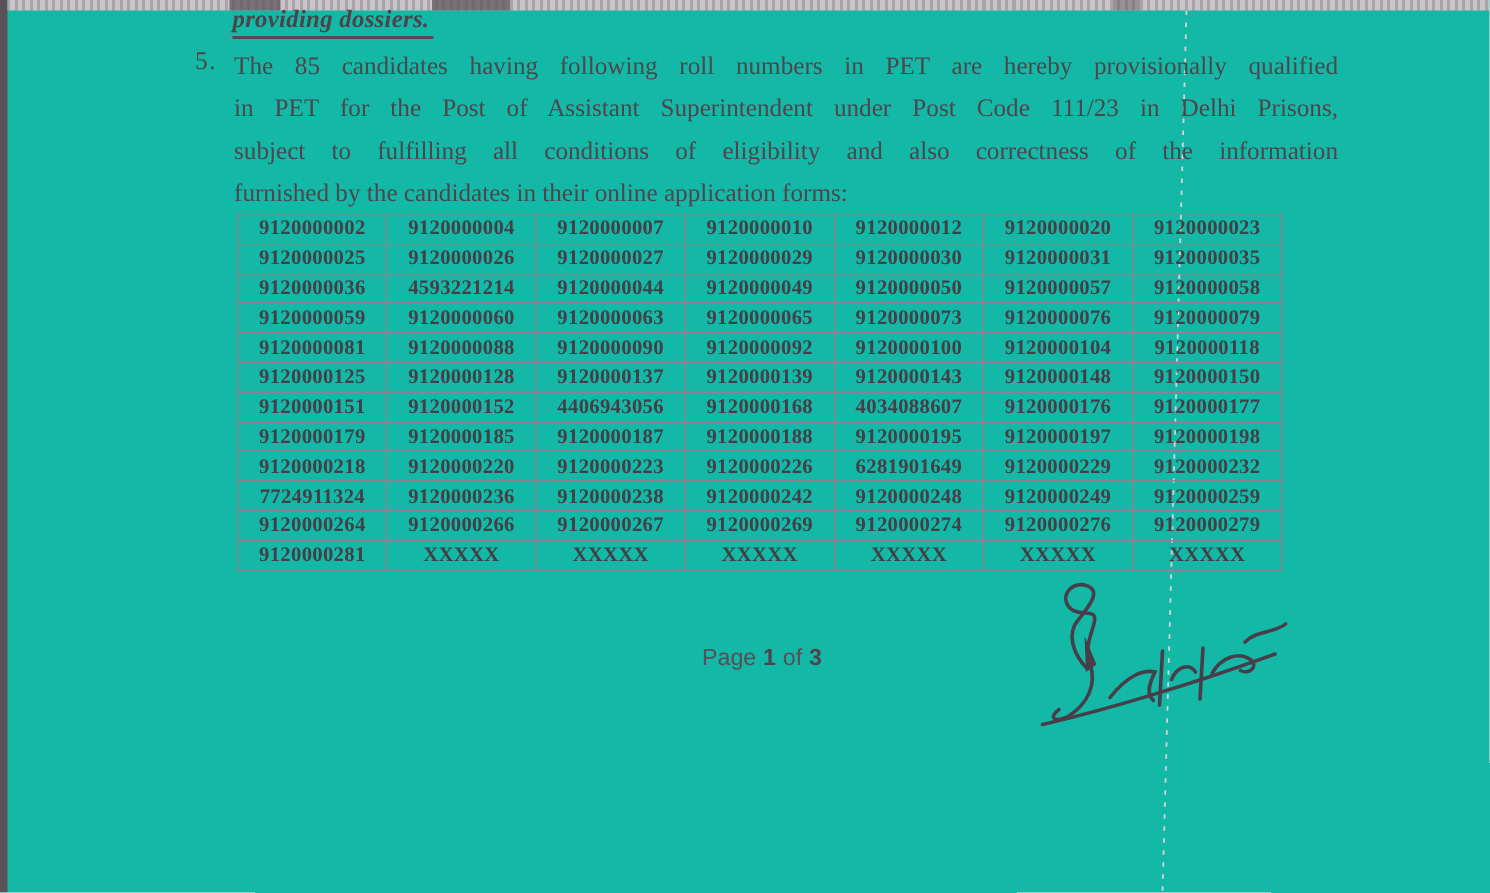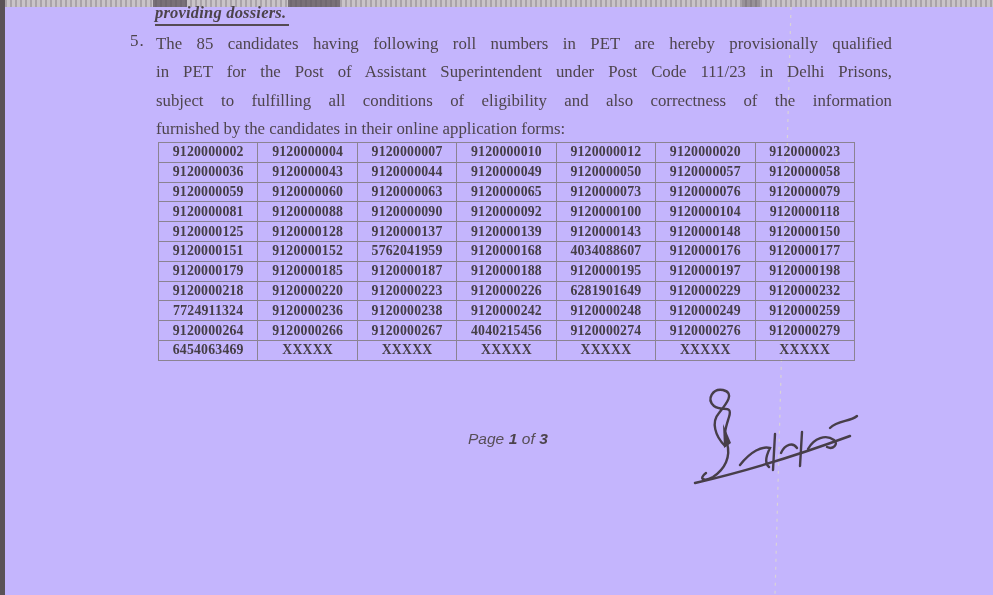--- a/index.html
+++ b/index.html
@@ -1,19 +1,19 @@
 <!DOCTYPE html>
 <html><head>
 <meta charset="utf-8">
 <style>
   html,body{margin:0;padding:0;background:#e9e6e9;}
   .scan-page{
     position:relative;
     width:993px;height:595px;
-    background:#c4b5fd;
+    background:#14b8a6;
     overflow:hidden;
     font-family:"Liberation Serif","DejaVu Serif",serif;
     color:#4c434b;
   }
   
   .left-edge-bar{
     position:absolute;left:0;top:0;width:5px;height:595px;
     background:#5a5257;
   }
   
@@ -62,21 +62,21 @@
     font-weight:bold;font-size:13.8px;
     color:#453e46;
     letter-spacing:.2px;
     padding:0;
     overflow:hidden;white-space:nowrap;
   }
   .page-footer{
     position:absolute;left:468px;top:430px;
     font-family:"Liberation Sans","DejaVu Sans",sans-serif;
     font-size:15.5px;color:#574e57;
-    display:flex;gap:4.5px;align-items:baseline;font-style:italic;
+    display:flex;gap:4.5px;align-items:baseline;
   }
   .page-footer .bold{font-weight:bold;color:#4c434c;}
   .signature{position:absolute;left:678px;top:386px;}
 </style>
 </head>
 <body>
 
 <div class="scan-page">
 
   <div class="left-edge-bar"></div>
@@ -107,22 +107,31 @@
         <tr>
           <td>9120000002</td>
           <td>9120000004</td>
           <td>9120000007</td>
           <td>9120000010</td>
           <td>9120000012</td>
           <td>9120000020</td>
           <td>9120000023</td>
         </tr>
         <tr>
+          <td>9120000025</td>
+          <td>9120000026</td>
+          <td>9120000027</td>
+          <td>9120000029</td>
+          <td>9120000030</td>
+          <td>9120000031</td>
+          <td>9120000035</td>
+        </tr>
+        <tr>
           <td>9120000036</td>
-          <td>9120000043</td>
+          <td>4593221214</td>
           <td>9120000044</td>
           <td>9120000049</td>
           <td>9120000050</td>
           <td>9120000057</td>
           <td>9120000058</td>
         </tr>
         <tr>
           <td>9120000059</td>
           <td>9120000060</td>
           <td>9120000063</td>
@@ -145,21 +154,21 @@
           <td>9120000128</td>
           <td>9120000137</td>
           <td>9120000139</td>
           <td>9120000143</td>
           <td>9120000148</td>
           <td>9120000150</td>
         </tr>
         <tr>
           <td>9120000151</td>
           <td>9120000152</td>
-          <td>5762041959</td>
+          <td>4406943056</td>
           <td>9120000168</td>
           <td>4034088607</td>
           <td>9120000176</td>
           <td>9120000177</td>
         </tr>
         <tr>
           <td>9120000179</td>
           <td>9120000185</td>
           <td>9120000187</td>
           <td>9120000188</td>
@@ -182,27 +191,27 @@
           <td>9120000238</td>
           <td>9120000242</td>
           <td>9120000248</td>
           <td>9120000249</td>
           <td>9120000259</td>
         </tr>
         <tr>
           <td>9120000264</td>
           <td>9120000266</td>
           <td>9120000267</td>
-          <td>4040215456</td>
+          <td>9120000269</td>
           <td>9120000274</td>
           <td>9120000276</td>
           <td>9120000279</td>
         </tr>
         <tr>
-          <td>6454063469</td>
+          <td>9120000281</td>
           <td>XXXXX</td>
           <td>XXXXX</td>
           <td>XXXXX</td>
           <td>XXXXX</td>
           <td>XXXXX</td>
           <td>XXXXX</td>
         </tr>
       </tbody>
   </table>
 

